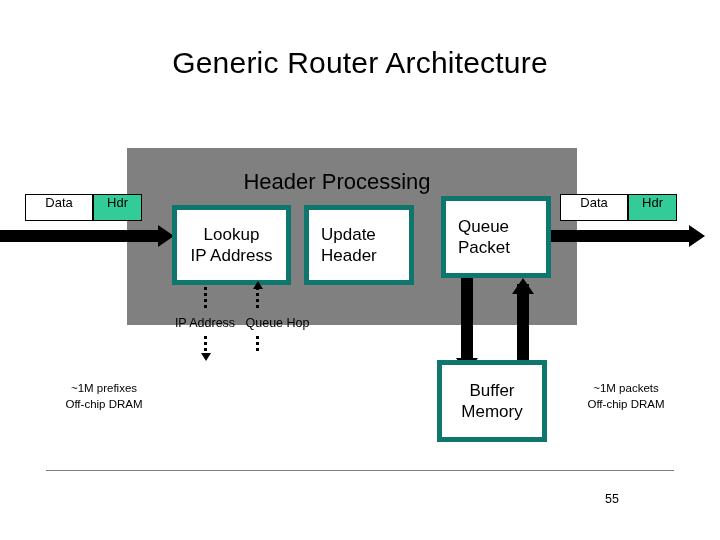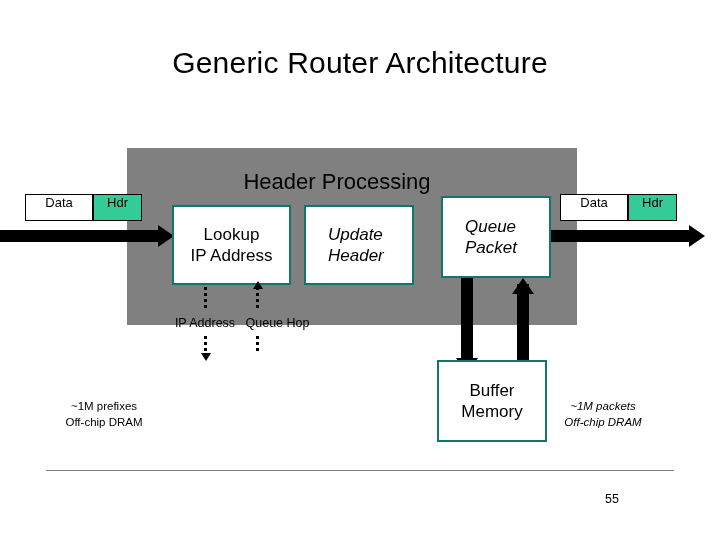--- a/index.html
+++ b/index.html
@@ -90,50 +90,48 @@
     align-items: flex-start;
     justify-content: center;
     background: #ffffff;
   }
   .pkt.teal { background: #33cc99; }
 
   
   .block {
     position: absolute;
     background: #ffffff;
-    border: 2px solid #0f766e;
+    border: 5px solid #0f766e;
     box-sizing: border-box;
     display: flex;
     align-items: center;
     justify-content: center;
     text-align: center;
     font-size: 17px;
     color: #000000;
     line-height: 1.25;
   }
   .block.left-align {
     justify-content: flex-start;
     text-align: left;
-    padding-left: 22px;
-    font-style: italic;
+    padding-left: 12px;
   }
 
   .small-label {
     position: absolute;
     font-size: 12.5px;
     color: #000000;
     text-align: center;
   }
   .tiny-label {
     position: absolute;
     font-size: 11.5px;
     color: #000000;
     text-align: center;
     line-height: 1.35;
-    margin-top: 18px;
   }
 
   
   .dotted {
     position: absolute;
     width: 3px;
     background-image: linear-gradient(to bottom, #000 0 3px, transparent 3px 6px);
     background-size: 3px 6px;
     background-repeat: repeat-y;
   }
@@ -243,21 +241,21 @@
   <div class="arrow-line" style="left:517px; top:284px; width:12px; height:76px;"></div>
   <div class="arrow-head-up" style="left:512px; top:278px;"></div>
 
   <div class="block" style="left:437px; top:360px; width:110px; height:82px;">
     <div>
       <div>Buffer</div>
       <div>Memory</div>
     </div>
   </div>
 
-  <div class="tiny-label" style="left:533px; top:381px; width:140px;font-style:italic;">
+  <div class="tiny-label" style="left:556px; top:381px; width:140px;">
     <div>~1M packets</div>
     <div>Off-chip DRAM</div>
   </div>
 
   <div class="hrule"></div>
   <div class="page-num">55</div>
 
 </div>
 
 </body></html>

